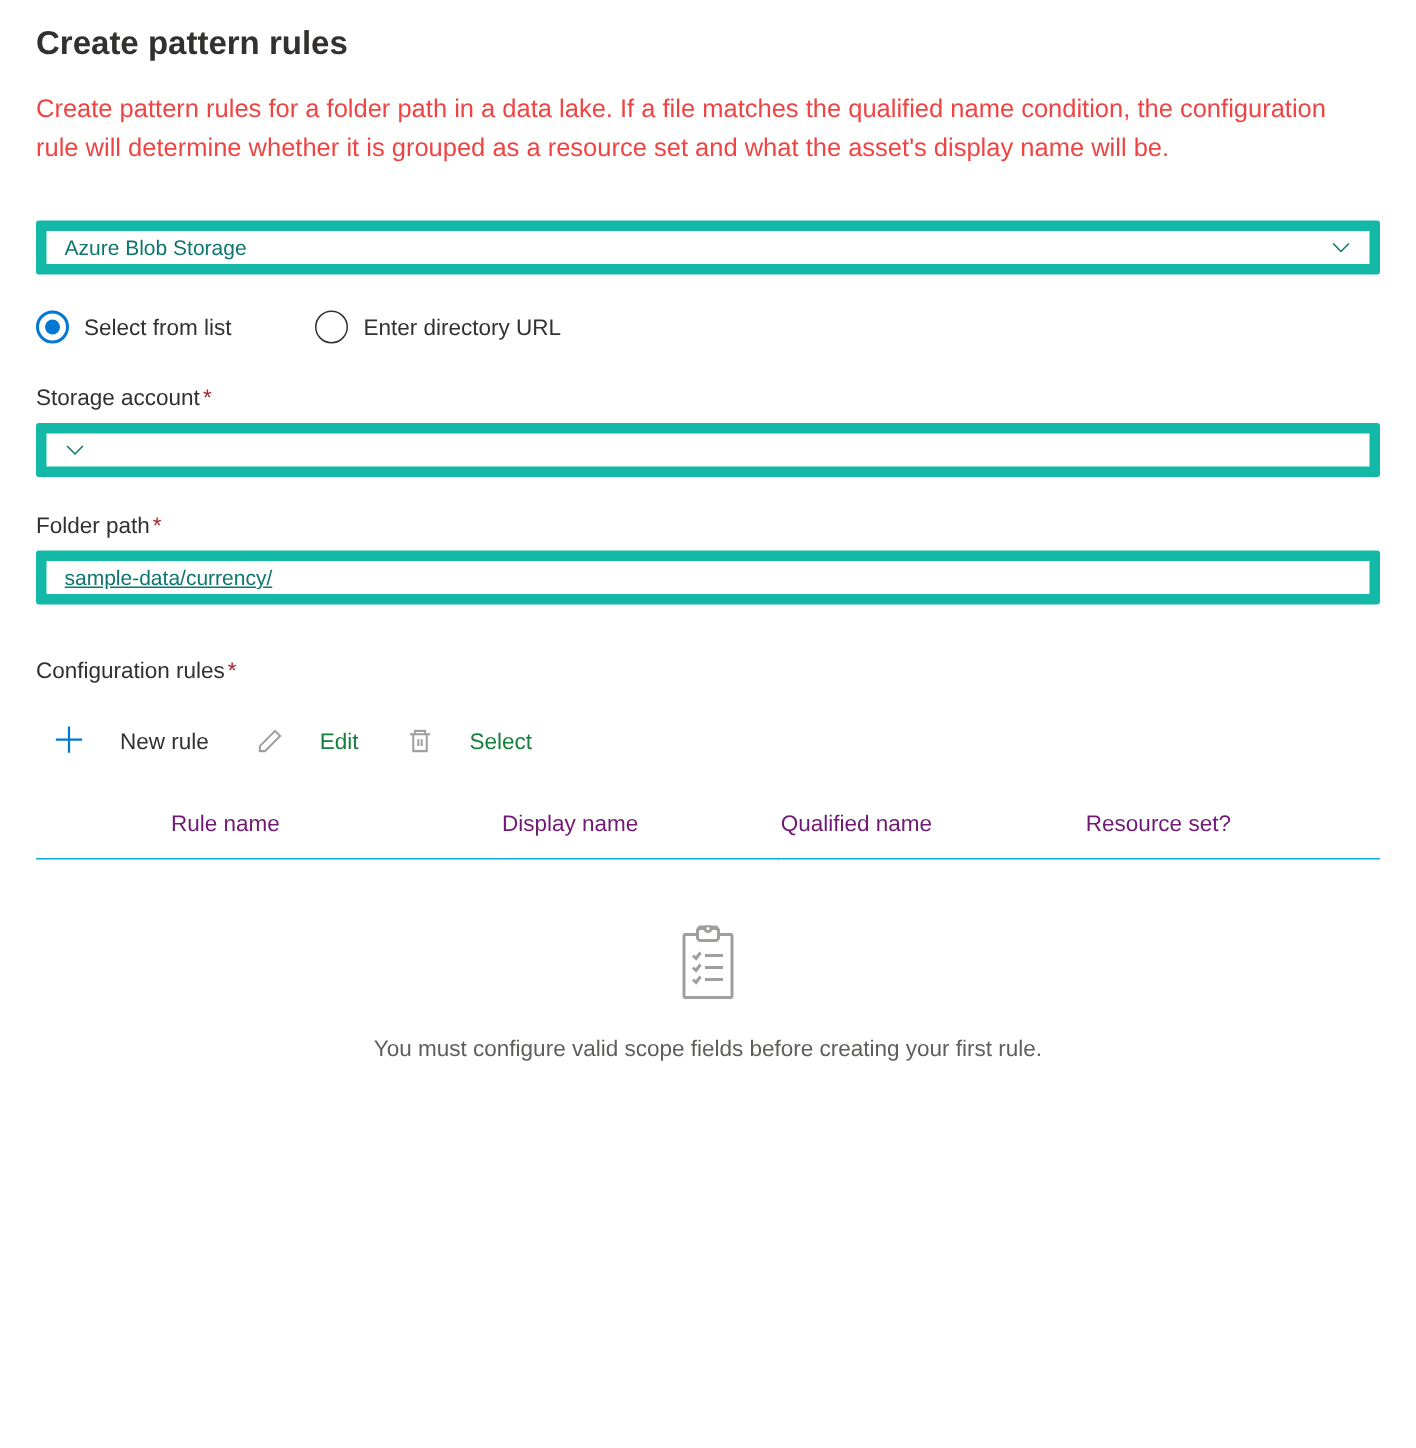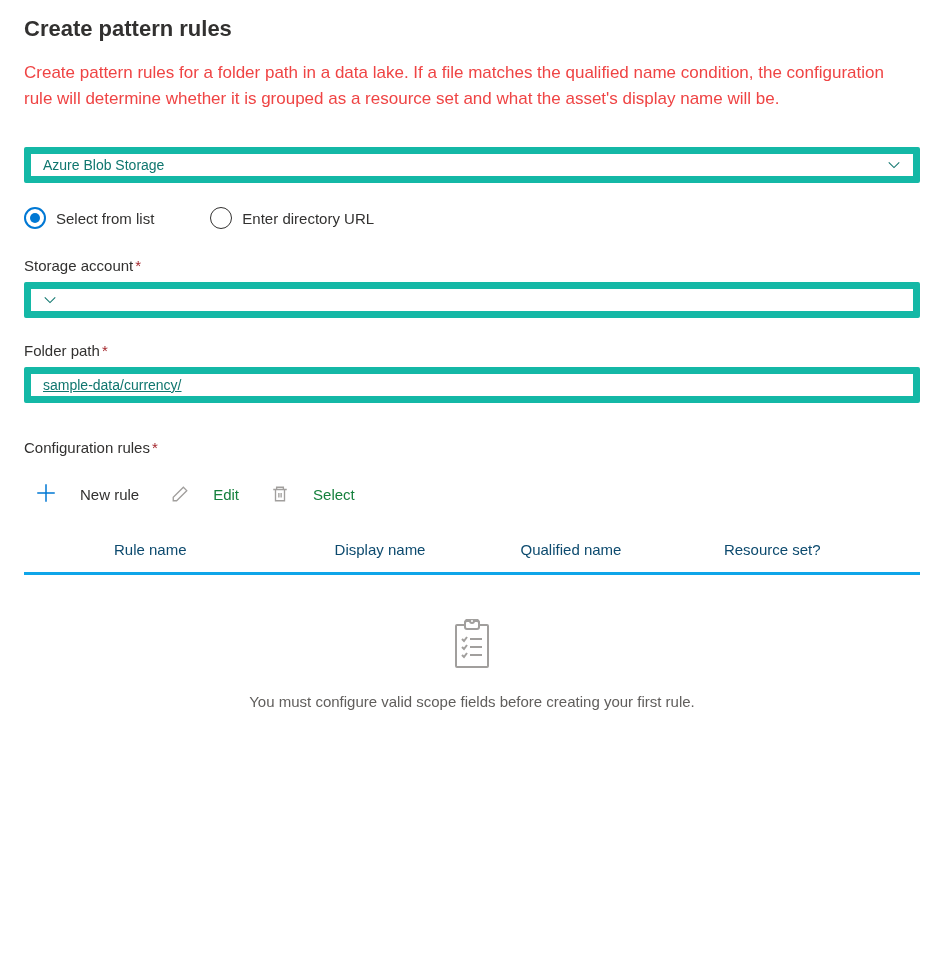--- a/index.html
+++ b/index.html
@@ -124,23 +124,23 @@
   }
   .plus-icon .icon-svg { width: 20px; height: 20px; }
   table.rules-table {
     width: 100%;
     border-collapse: collapse;
   }
   table.rules-table th {
     text-align: left;
     font-weight: 400;
     font-size: 15px;
-    color: #0c4a6e;
+    color: #701a75;
     padding: 14px 16px 14px 0;
-    border-bottom: 3px solid #0ea5e9;
+    border-bottom: 1px solid #0ea5e9;
   }
   table.rules-table th:first-child { padding-left: 90px; }
   .empty-state {
     text-align: center;
     padding: 44px 0 20px 0;
   }
   .clipboard-icon {
     width: 42px;
     height: 52px;
     margin: 0 auto 22px auto;

